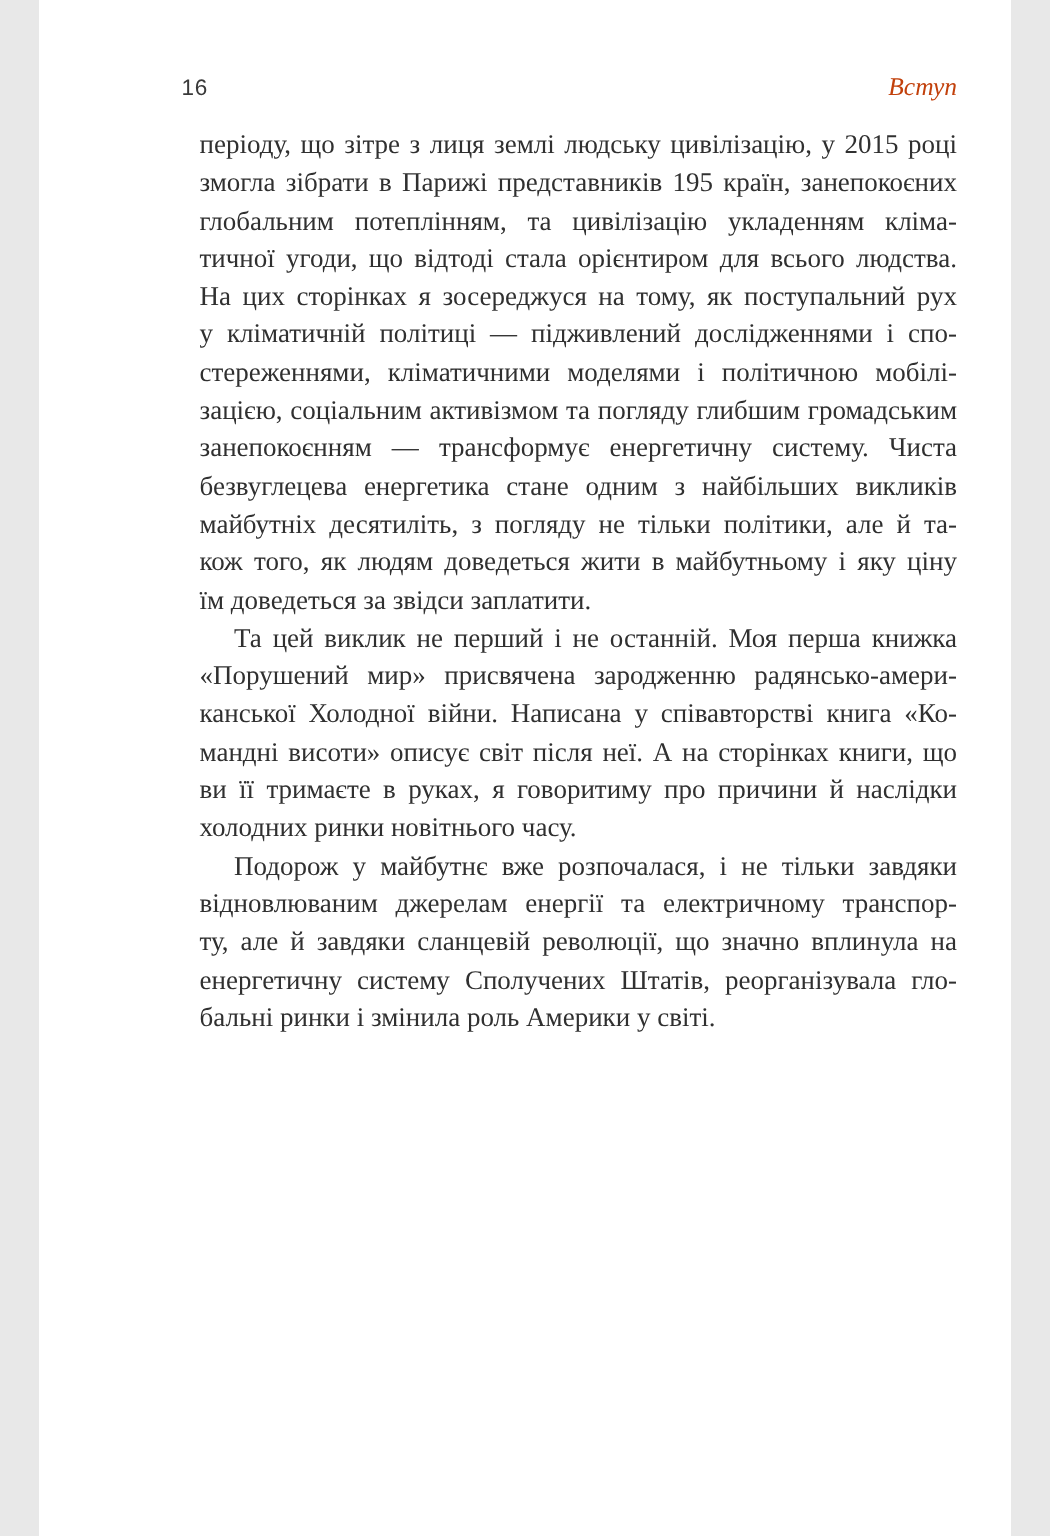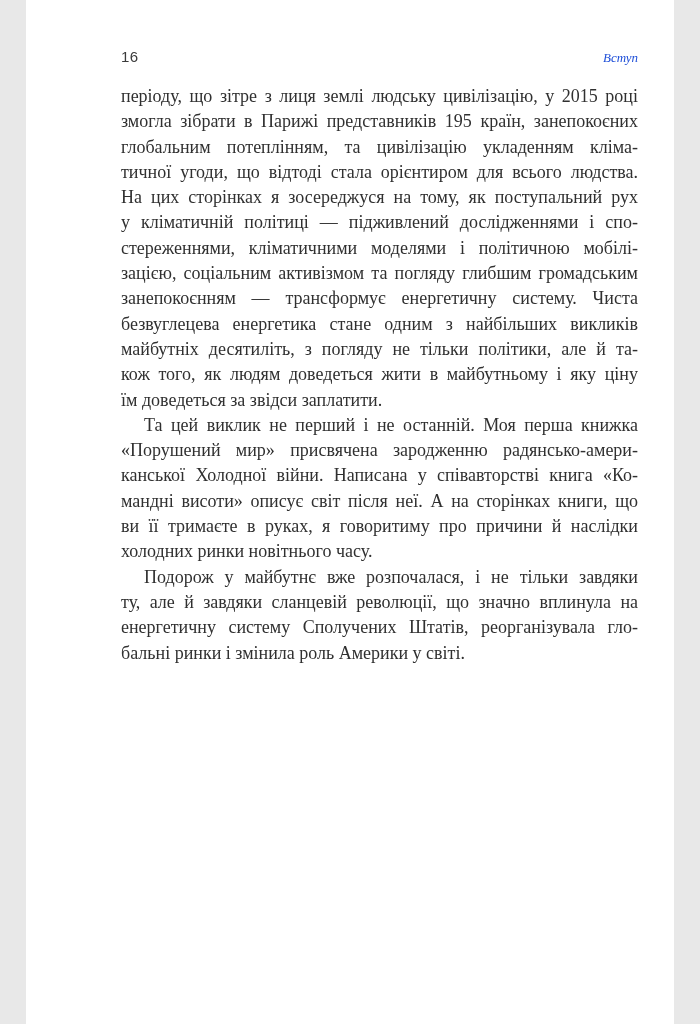--- a/index.html
+++ b/index.html
@@ -27,37 +27,38 @@
   }
   .page-num {
     font-family: "Liberation Sans", sans-serif;
     font-size: 15px;
     color: #3a3a3a;
     letter-spacing: 0.5px;
   }
   .running-head {
     font-family: "Liberation Serif", serif;
     font-style: italic;
-    font-size: 13px;
-    color: #1d4ed8;
+    font-size: 17px;
+    color: #c2410c;
   }
   .body-text {
     position: absolute;
     top: 84px;
     left: 95px;
     width: 517px;
   }
   .line {
     font-size: 18px;
     line-height: 25.3px;
     height: 25.3px;
     color: #303030;
     text-align: justify;
     text-align-last: justify;
     white-space: nowrap;
+    margin-left: 12px;
   }
   .line.end {
     text-align-last: left;
   }
   .line.indent {
     text-indent: 23px;
   }
 </style>
 </head>
 <body>
@@ -86,19 +87,20 @@
     <div class="line end">їм доведеться за звідси заплатити.</div>
 
     <div class="line indent">Та цей виклик не перший і не останній. Моя перша книжка</div>
     <div class="line">«Порушений мир» присвячена зародженню радянсько-амери-</div>
     <div class="line">канської Холодної війни. Написана у співавторстві книга «Ко-</div>
     <div class="line">мандні висоти» описує світ після неї. А на сторінках книги, що</div>
     <div class="line">ви її тримаєте в руках, я говоритиму про причини й наслідки</div>
     <div class="line end">холодних ринки новітнього часу.</div>
 
     <div class="line indent">Подорож у майбутнє вже розпочалася, і не тільки завдяки</div>
+    <div class="line">відновлюваним джерелам енергії та електричному транспор-</div>
     <div class="line">ту, але й завдяки сланцевій революції, що значно вплинула на</div>
     <div class="line">енергетичну систему Сполучених Штатів, реорганізувала гло-</div>
     <div class="line end">бальні ринки і змінила роль Америки у світі.</div>
 
   </div>
 
 </div>
 
 </body></html>

